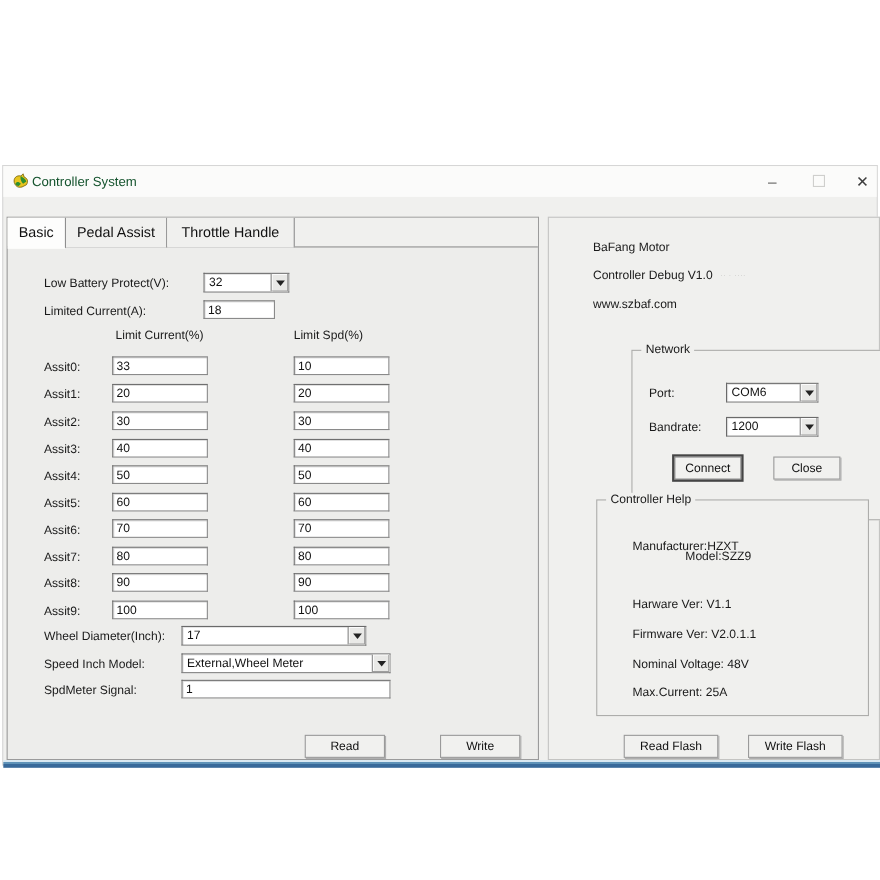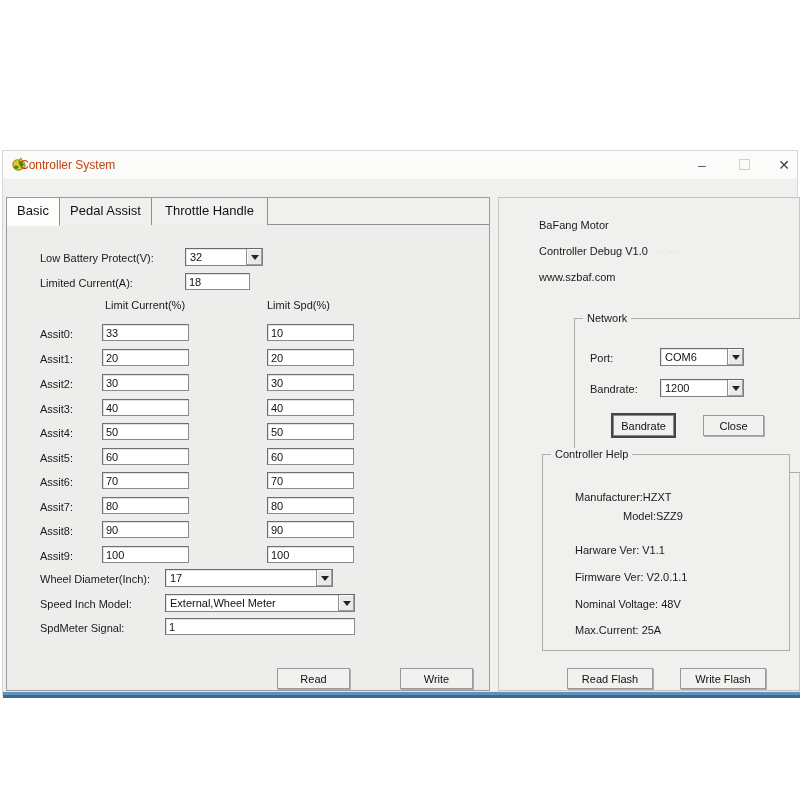--- a/index.html
+++ b/index.html
@@ -4,21 +4,21 @@
 <style>
   * { margin:0; padding:0; box-sizing:border-box; }
   html,body { width:800px; height:800px; background:#ffffff; font-family:"Liberation Sans", sans-serif; }
   .screen { position:relative; width:800px; height:800px; background:#ffffff; overflow:hidden; color:#1c1c1c; }
 
   .window { position:absolute; left:2px; top:150px; width:796px; height:546px; background:#f0f0ee; border:1px solid #d6d6d6; }
 
   
   .titlebar { position:absolute; left:0; top:0; width:100%; height:28px; background:#fbfbfa; }
   .app-icon { position:absolute; left:8px; top:5px; width:17px; height:17px; }
-  .title-text { position:absolute; left:17px; top:7px; font-size:12px; color:#c2410c; }
+  .title-text { position:absolute; left:26px; top:7px; font-size:12px; color:#14532d; }
   .winctl { position:absolute; top:4px; width:26px; height:20px; text-align:center; line-height:20px; cursor:default; }
   .ctl-min { left:686px; font-size:14px; color:#5a5a5a; }
   .ctl-max { left:728px; }
   .max-sq { display:inline-block; width:11px; height:11px; border:1px solid #cfcfcd; margin-top:4px; }
   .ctl-close { left:768px; font-size:14px; color:#3d3d3d; }
   .menubar { position:absolute; left:0; top:28px; width:100%; height:18px; background:#fbfbfa; font-size:11.5px; }
   .menu-item { position:absolute; top:2px; color:#222; padding:0 3px; }
   .mi-file { left:4px; } .mi-help { left:32px; }
 
   
@@ -182,28 +182,28 @@
               <span class="combo-arrow"></span>
             </span>
         </div>
         <span class="lbl" style="left:15px; top:64px;">Bandrate:</span>
         <div class="combo" style="left:85px; top:60px; width:84px;">
           <span class="combo-val">1200</span>
           <span class="combo-btn">
               <span class="combo-arrow"></span>
             </span>
         </div>
-        <button class="btn btn-focused" style="left:38px; top:96px; width:61px; height:21px;">Bandrate</button>
+        <button class="btn btn-focused" style="left:38px; top:96px; width:61px; height:21px;">Connect</button>
         <button class="btn" style="left:128px; top:96px; width:61px; height:21px;">Close</button>
       </div>
 
       <div class="groupbox" style="left:43px; top:256px; width:248px; height:197px;">
         <span class="group-legend">Controller Help</span>
         <span class="info-line" style="top:36px;">Manufacturer:HZXT</span>
-        <span class="info-line" style="top:55px;padding-left:48px;">Model:SZZ9</span>
+        <span class="info-line" style="top:45px;padding-left:48px;">Model:SZZ9</span>
         <span class="info-line" style="top:89px;">Harware Ver: V1.1</span>
         <span class="info-line" style="top:116px;">Firmware Ver: V2.0.1.1</span>
         <span class="info-line" style="top:143px;">Nominal Voltage: 48V</span>
         <span class="info-line" style="top:169px;">Max.Current: 25A</span>
       </div>
 
       <button class="btn" style="left:68px; top:470px; width:86px; height:21px;">Read Flash</button>
       <button class="btn" style="left:181px; top:470px; width:86px; height:21px;">Write Flash</button>
     </div>
 

